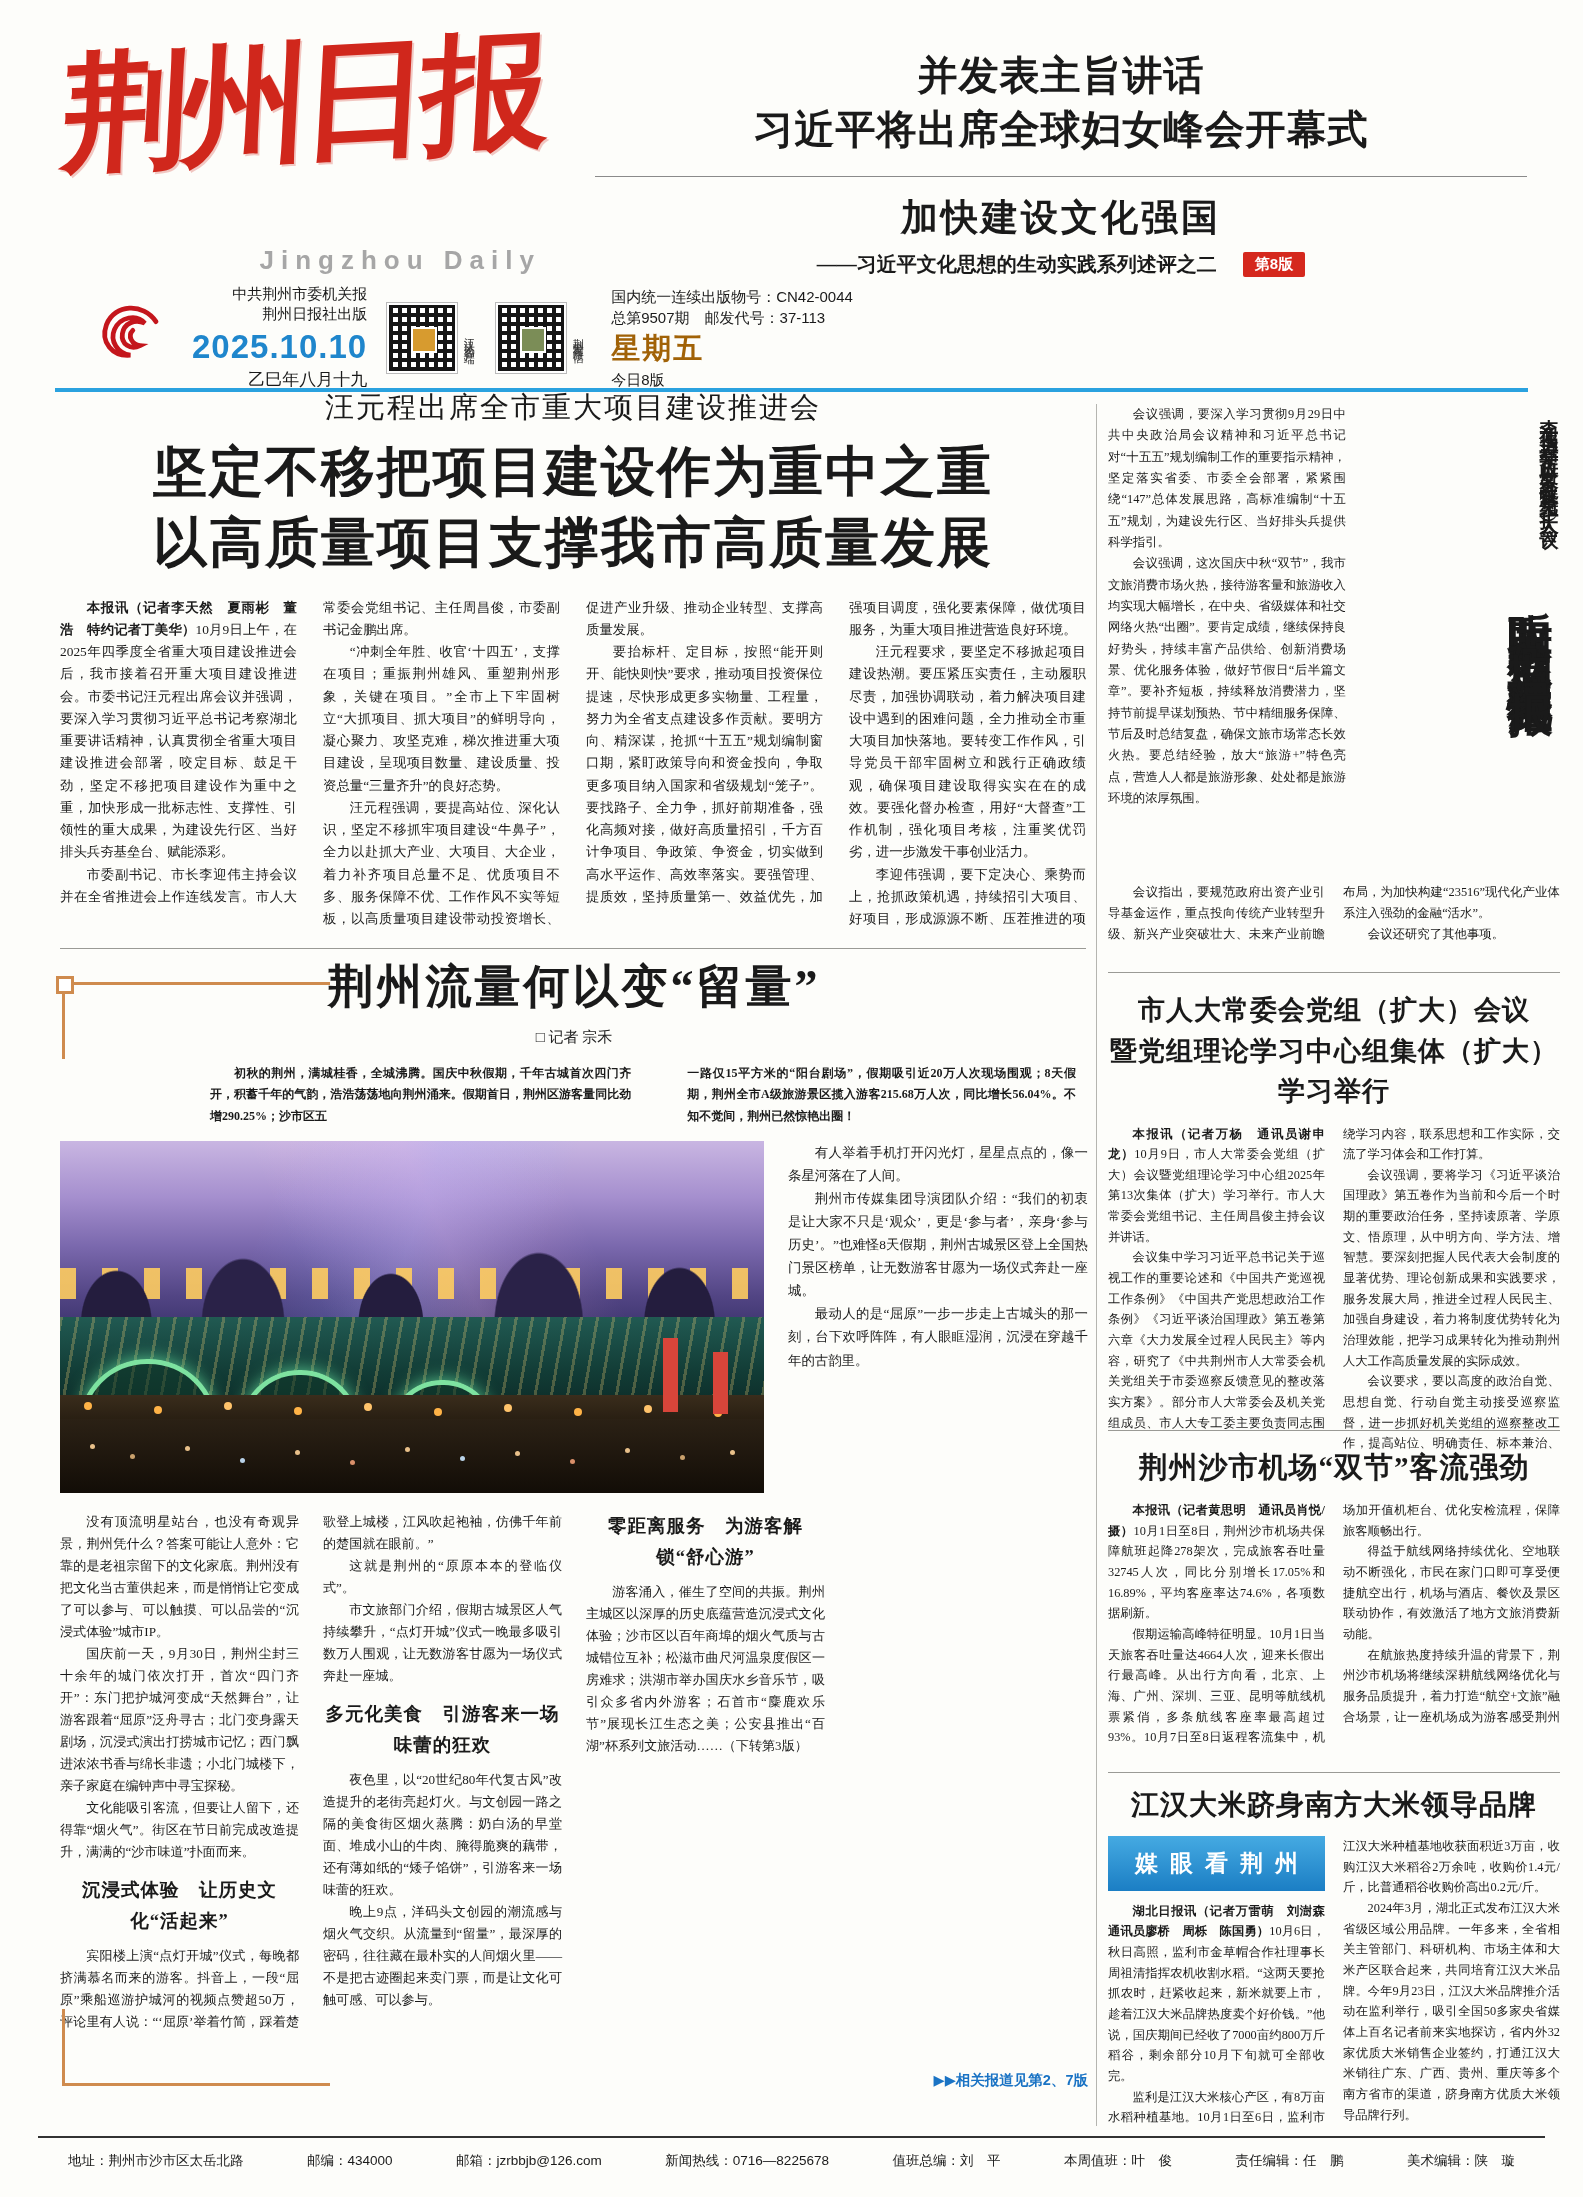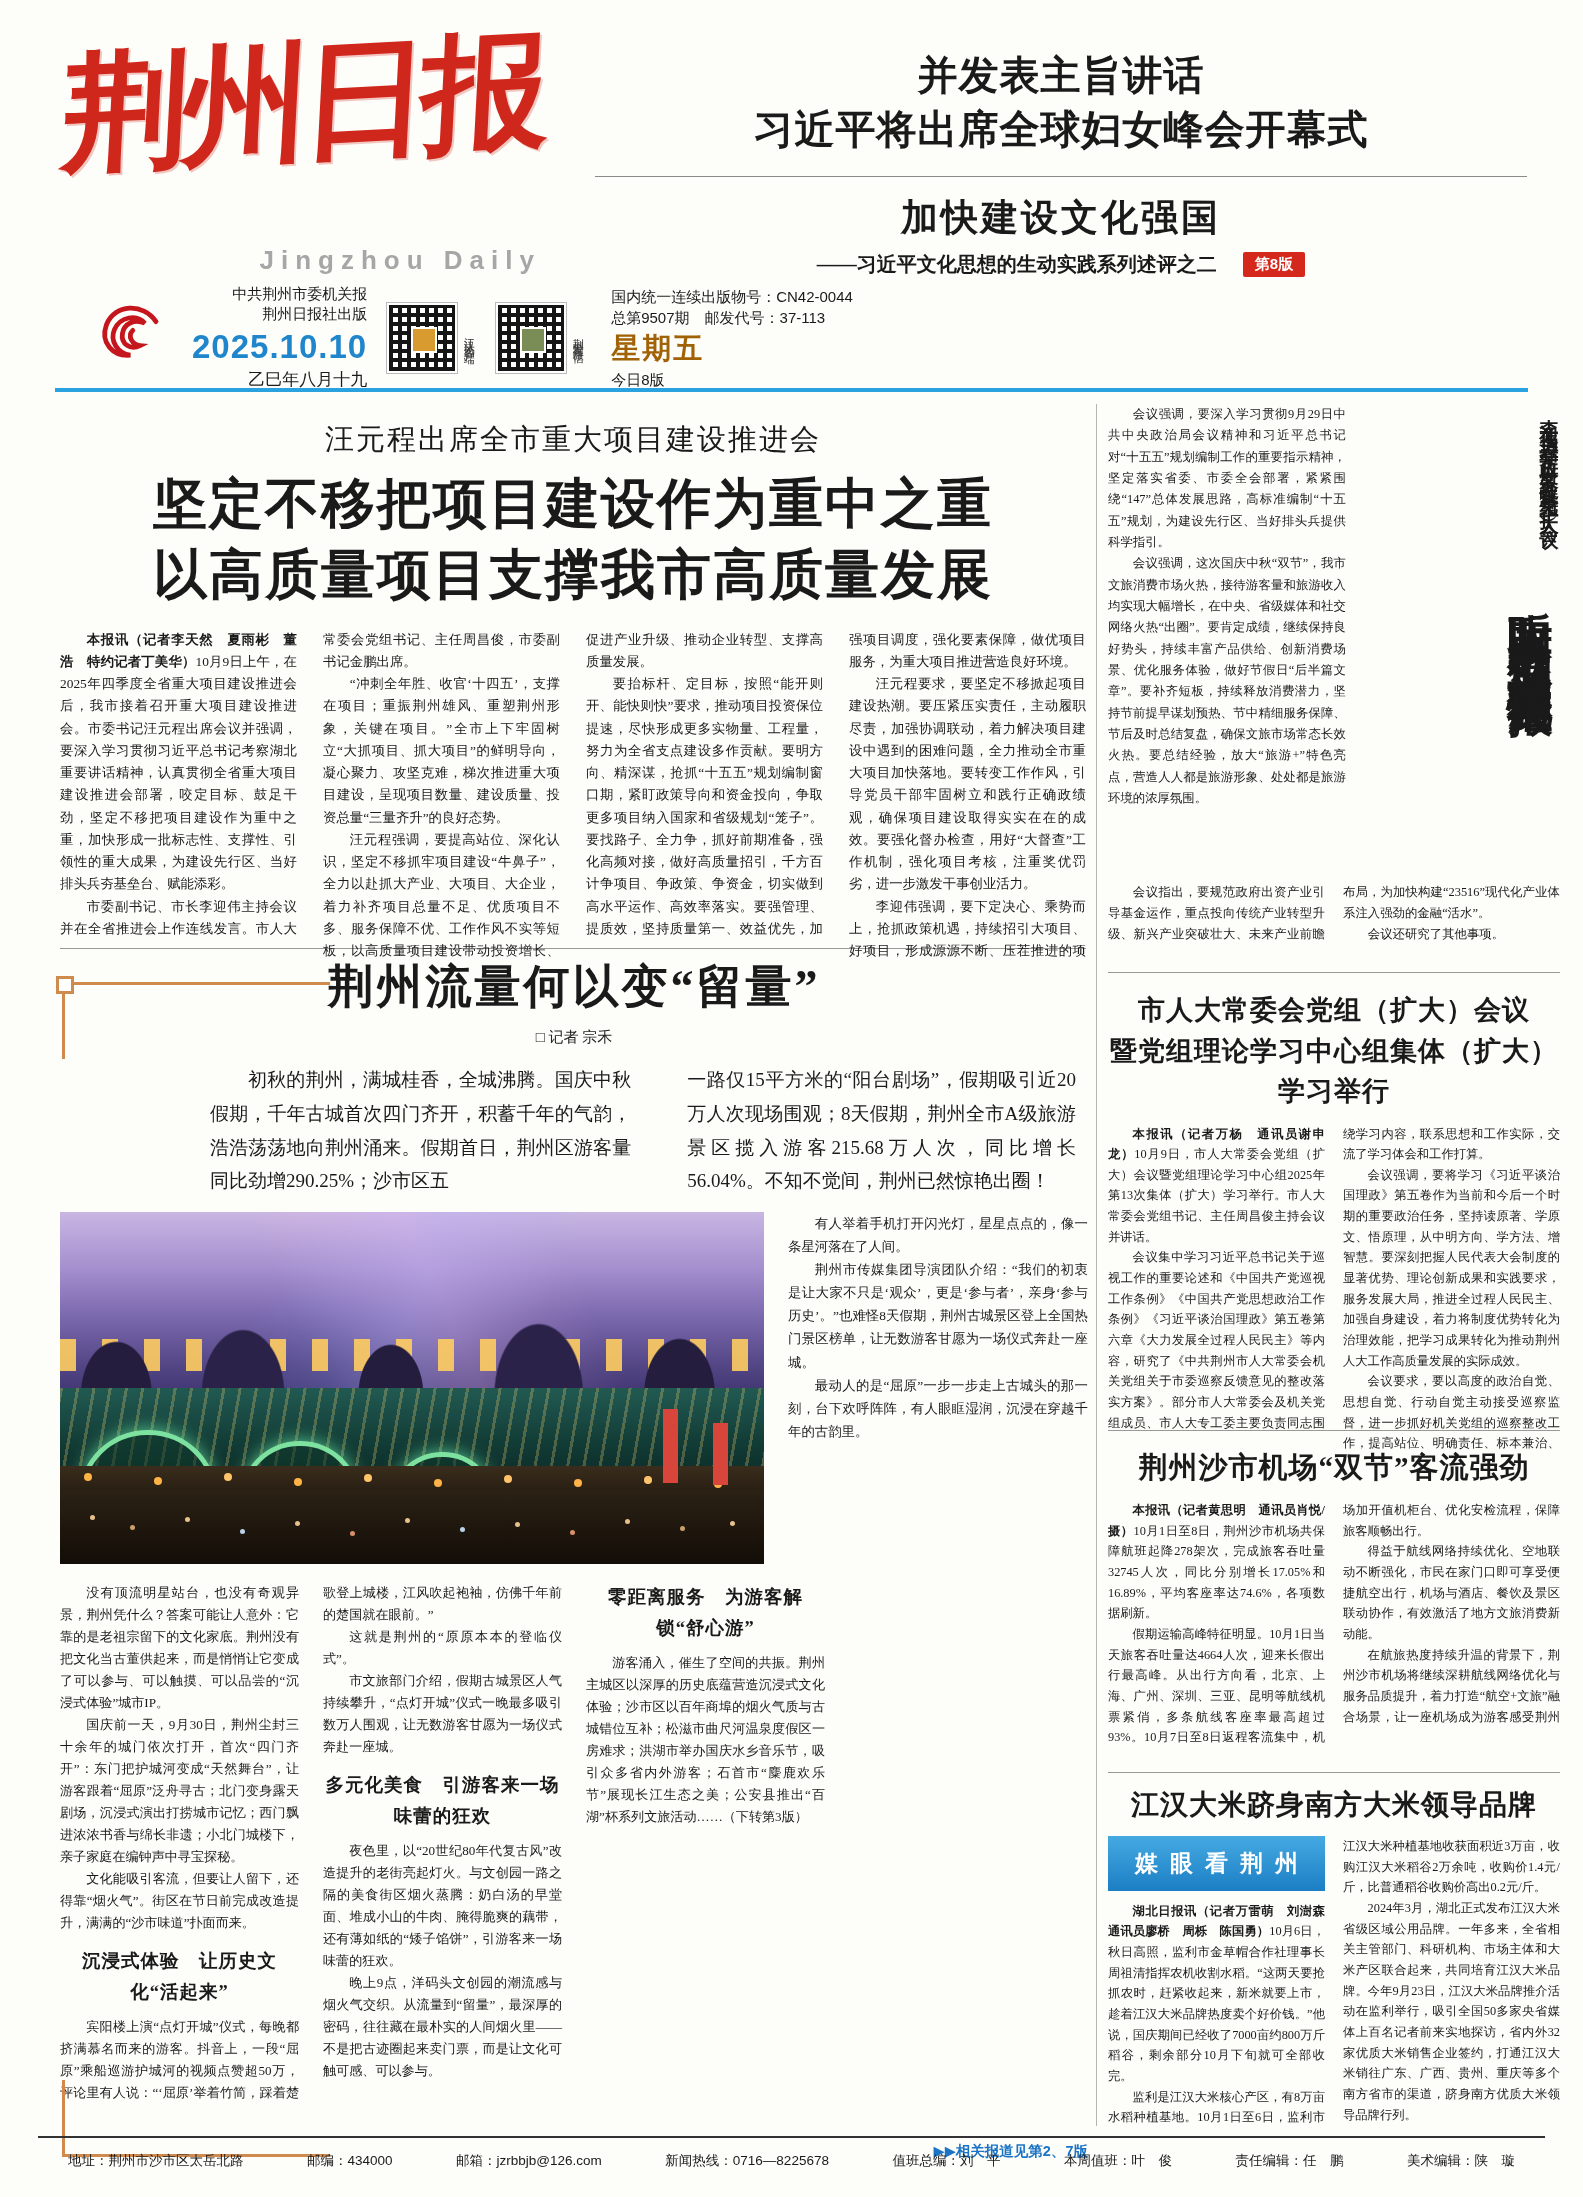--- a/index.html
+++ b/index.html
@@ -40,21 +40,21 @@
   .issue-block{line-height:1.4;margin-left:6px;}
   .issue-block .sm{font-size:15px;}
   .week-big{font-size:29px;font-weight:800;color:#a16207;letter-spacing:2px;}
   .blue-rule{position:absolute;left:55px;top:388px;width:1473px;height:4px;background:#2aa2df;}
 
   
   .vline{position:absolute;left:1096px;top:404px;width:1px;height:1722px;background:#b5b5b0;}
   .hline{position:absolute;height:1px;background:#9a9a95;}
 
   
-  .lead{position:absolute;left:60px;top:420px;width:1026px;}
+  .lead{position:absolute;left:60px;top:388px;width:1026px;}
   .lead-kicker{text-align:center;font-size:29px;letter-spacing:2px;}
   .lead-head{text-align:center;font-size:54px;line-height:1.32;font-weight:900;letter-spacing:2px;margin-top:8px;}
   .lead-body{margin-top:18px;column-count:4;column-gap:26px;column-fill:auto;height:336px;overflow:hidden;
              font-size:13.4px;line-height:1.66;text-align:justify;}
   .lead-body p,.colbody p{margin:0;text-indent:2em;}
 
   
   .gov{position:absolute;left:1108px;top:404px;width:452px;}
   .gov-top{display:flex;gap:12px;height:466px;}
   .gov-body{width:238px;font-size:12.4px;line-height:1.72;text-align:justify;overflow:hidden;}
@@ -77,21 +77,21 @@
                letter-spacing:12px;text-align:center;padding:8px 0 8px 12px;margin-bottom:10px;
                font-family:"Liberation Sans","DejaVu Sans",sans-serif;}
 
   
   .feature{position:absolute;left:60px;top:956px;width:1028px;}
   .corner-tl{position:absolute;left:2px;top:26px;width:265px;height:74px;border-left:3px solid #cf8b4e;border-top:3px solid #cf8b4e;}
   .corner-tl::before{content:"";position:absolute;left:-9px;top:-9px;width:12px;height:12px;border:3px solid #cf8b4e;background:#fff;}
   .corner-bl{position:absolute;left:2px;bottom:4px;width:265px;height:74px;border-left:3px solid #cf8b4e;border-bottom:3px solid #cf8b4e;}
   .f-title{text-align:center;font-size:46px;font-weight:900;letter-spacing:3px;}
   .f-byline{text-align:center;font-size:15px;margin:10px 0 16px;color:#222;}
-  .f-intro{display:flex;gap:56px;font-size:19px;line-height:1.78;text-align:justify;padding:0 12px 0 150px;}
+  .f-intro{display:flex;gap:56px;font-size:12px;line-height:1.78;text-align:justify;padding:0 12px 0 150px;font-weight:bold;}
   .f-intro .l{flex:1.04;text-indent:2em;}
   .f-intro .r{flex:.96;}
   .f-mid{display:flex;gap:24px;margin-top:14px;}
   .f-side{flex:1;font-size:13.4px;line-height:1.72;text-align:justify;overflow:hidden;}
   .f-side p{margin:0;text-indent:2em;}
   .f-lower{margin-top:18px;column-count:4;column-gap:24px;column-fill:auto;height:552px;overflow:hidden;
            font-size:13.1px;line-height:1.68;text-align:justify;}
   .f-lower p{margin:0;text-indent:2em;}
   .f-lower h4{font-size:18.5px;font-weight:900;text-align:center;margin:12px 0 8px;letter-spacing:1px;break-inside:avoid;}
   .f-note{text-align:right;color:#1a73c4;font-weight:700;font-size:14.5px;margin-top:8px;

